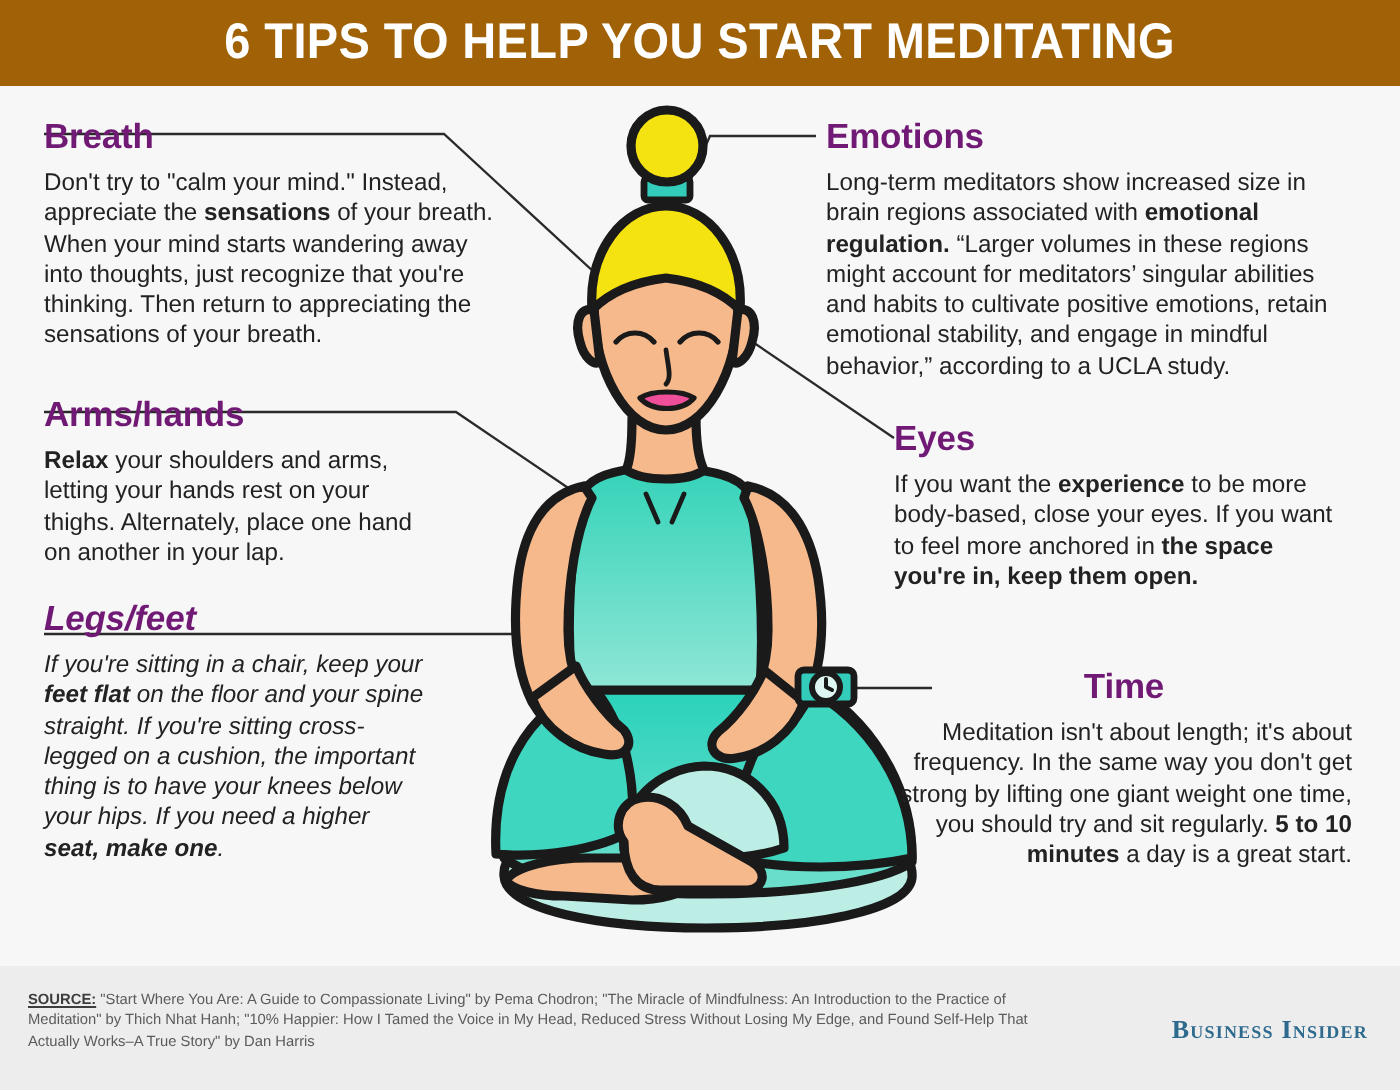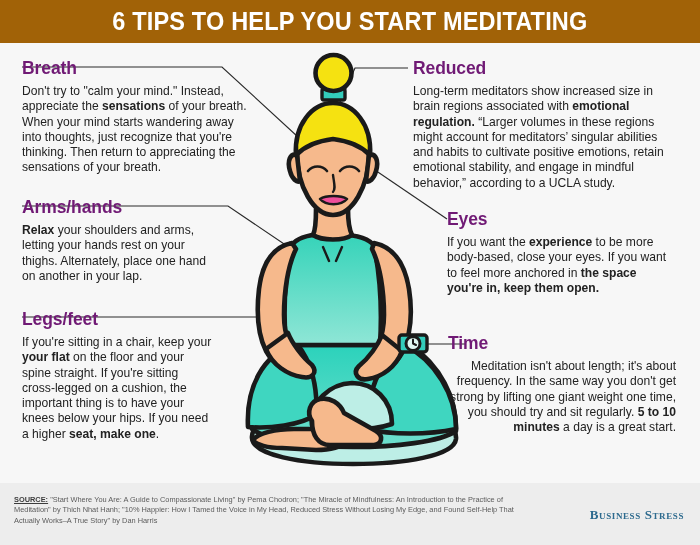--- a/index.html
+++ b/index.html
@@ -32,25 +32,25 @@
     margin:0 0 5px 0;font-size:17.5px;font-weight:bold;color:#701a75;
     letter-spacing:-0.1px;
   }
   .callout p{
     margin:0;font-size:12.1px;line-height:15.3px;color:#222222;
   }
   .callout p b{font-weight:bold;}
 
   .c-breath{left:22px;top:58px;width:225px;}
   .c-arms{left:22px;top:197px;width:195px;}
-  .c-legs{left:22px;top:309px;width:190px;}
+  .c-legs{left:22px;top:299px;width:190px;font-style:italic;}
   .c-emotions{left:413px;top:58px;width:262px;}
   .c-eyes{left:447px;top:209px;width:225px;}
   .c-time{left:448px;top:333px;width:228px;}
-  .c-time h2{}
+  .c-time h2{text-align:center;}
   .c-time p{text-align:right;}
 
   
   .footer{
     position:absolute;left:0;top:483px;width:700px;height:62px;
     background:#ededed;
   }
   .source{
     position:absolute;left:14px;top:12px;width:500px;
     font-size:7.4px;line-height:10.4px;color:#5b5b5b;
@@ -160,36 +160,36 @@
     <p>Don't try to "calm your mind." Instead, appreciate the <b>sensations</b> of your breath. When your mind starts wandering away into thoughts, just recognize that you're thinking. Then return to appreciating the sensations of your breath.</p>
   </div>
 
   <div class="callout c-arms">
     <h2>Arms/hands</h2>
     <p><b>Relax</b> your shoulders and arms, letting your hands rest on your thighs. Alternately, place one hand on another in your lap.</p>
   </div>
 
   <div class="callout c-legs">
     <h2>Legs/feet</h2>
-    <p>If you're sitting in a chair, keep your <b>your flat</b> on the floor and your spine straight. If you're sitting cross-legged on a cushion, the important thing is to have your knees below your hips. If you need a higher <b>seat, make one</b>.</p>
+    <p>If you're sitting in a chair, keep your <b>feet flat</b> on the floor and your spine straight. If you're sitting cross-legged on a cushion, the important thing is to have your knees below your hips. If you need a higher <b>seat, make one</b>.</p>
   </div>
 
   <div class="callout c-emotions">
-    <h2>Reduced</h2>
+    <h2>Emotions</h2>
     <p>Long-term meditators show increased size in brain regions associated with <b>emotional regulation.</b> “Larger volumes in these regions might account for meditators’ singular abilities and habits to cultivate positive emotions, retain emotional stability, and engage in mindful behavior,” according to a UCLA study.</p>
   </div>
 
   <div class="callout c-eyes">
     <h2>Eyes</h2>
     <p>If you want the <b>experience</b> to be more body-based, close your eyes. If you want to feel more anchored in <b>the space you're in, keep them open.</b></p>
   </div>
 
   <div class="callout c-time">
     <h2>Time</h2>
     <p>Meditation isn't about length; it's about frequency. In the same way you don't get strong by lifting one giant weight one time, you should try and sit regularly. <b>5 to 10 minutes</b> a day is a great start.</p>
   </div>
 
   <div class="footer">
     <div class="source"><b>SOURCE:</b> <span>"Start Where You Are: A Guide to Compassionate Living" by  Pema Chodron; "The Miracle of Mindfulness: An Introduction to the Practice of Meditation" by Thich Nhat Hanh; "10% Happier: How I Tamed the Voice in My Head, Reduced Stress Without Losing My Edge, and Found Self-Help That Actually Works–A True Story" by Dan Harris</span></div>
-    <div class="bi-logo">Business Stress</div>
+    <div class="bi-logo">Business Insider</div>
   </div>
 
 </div>
 
 </body></html>

